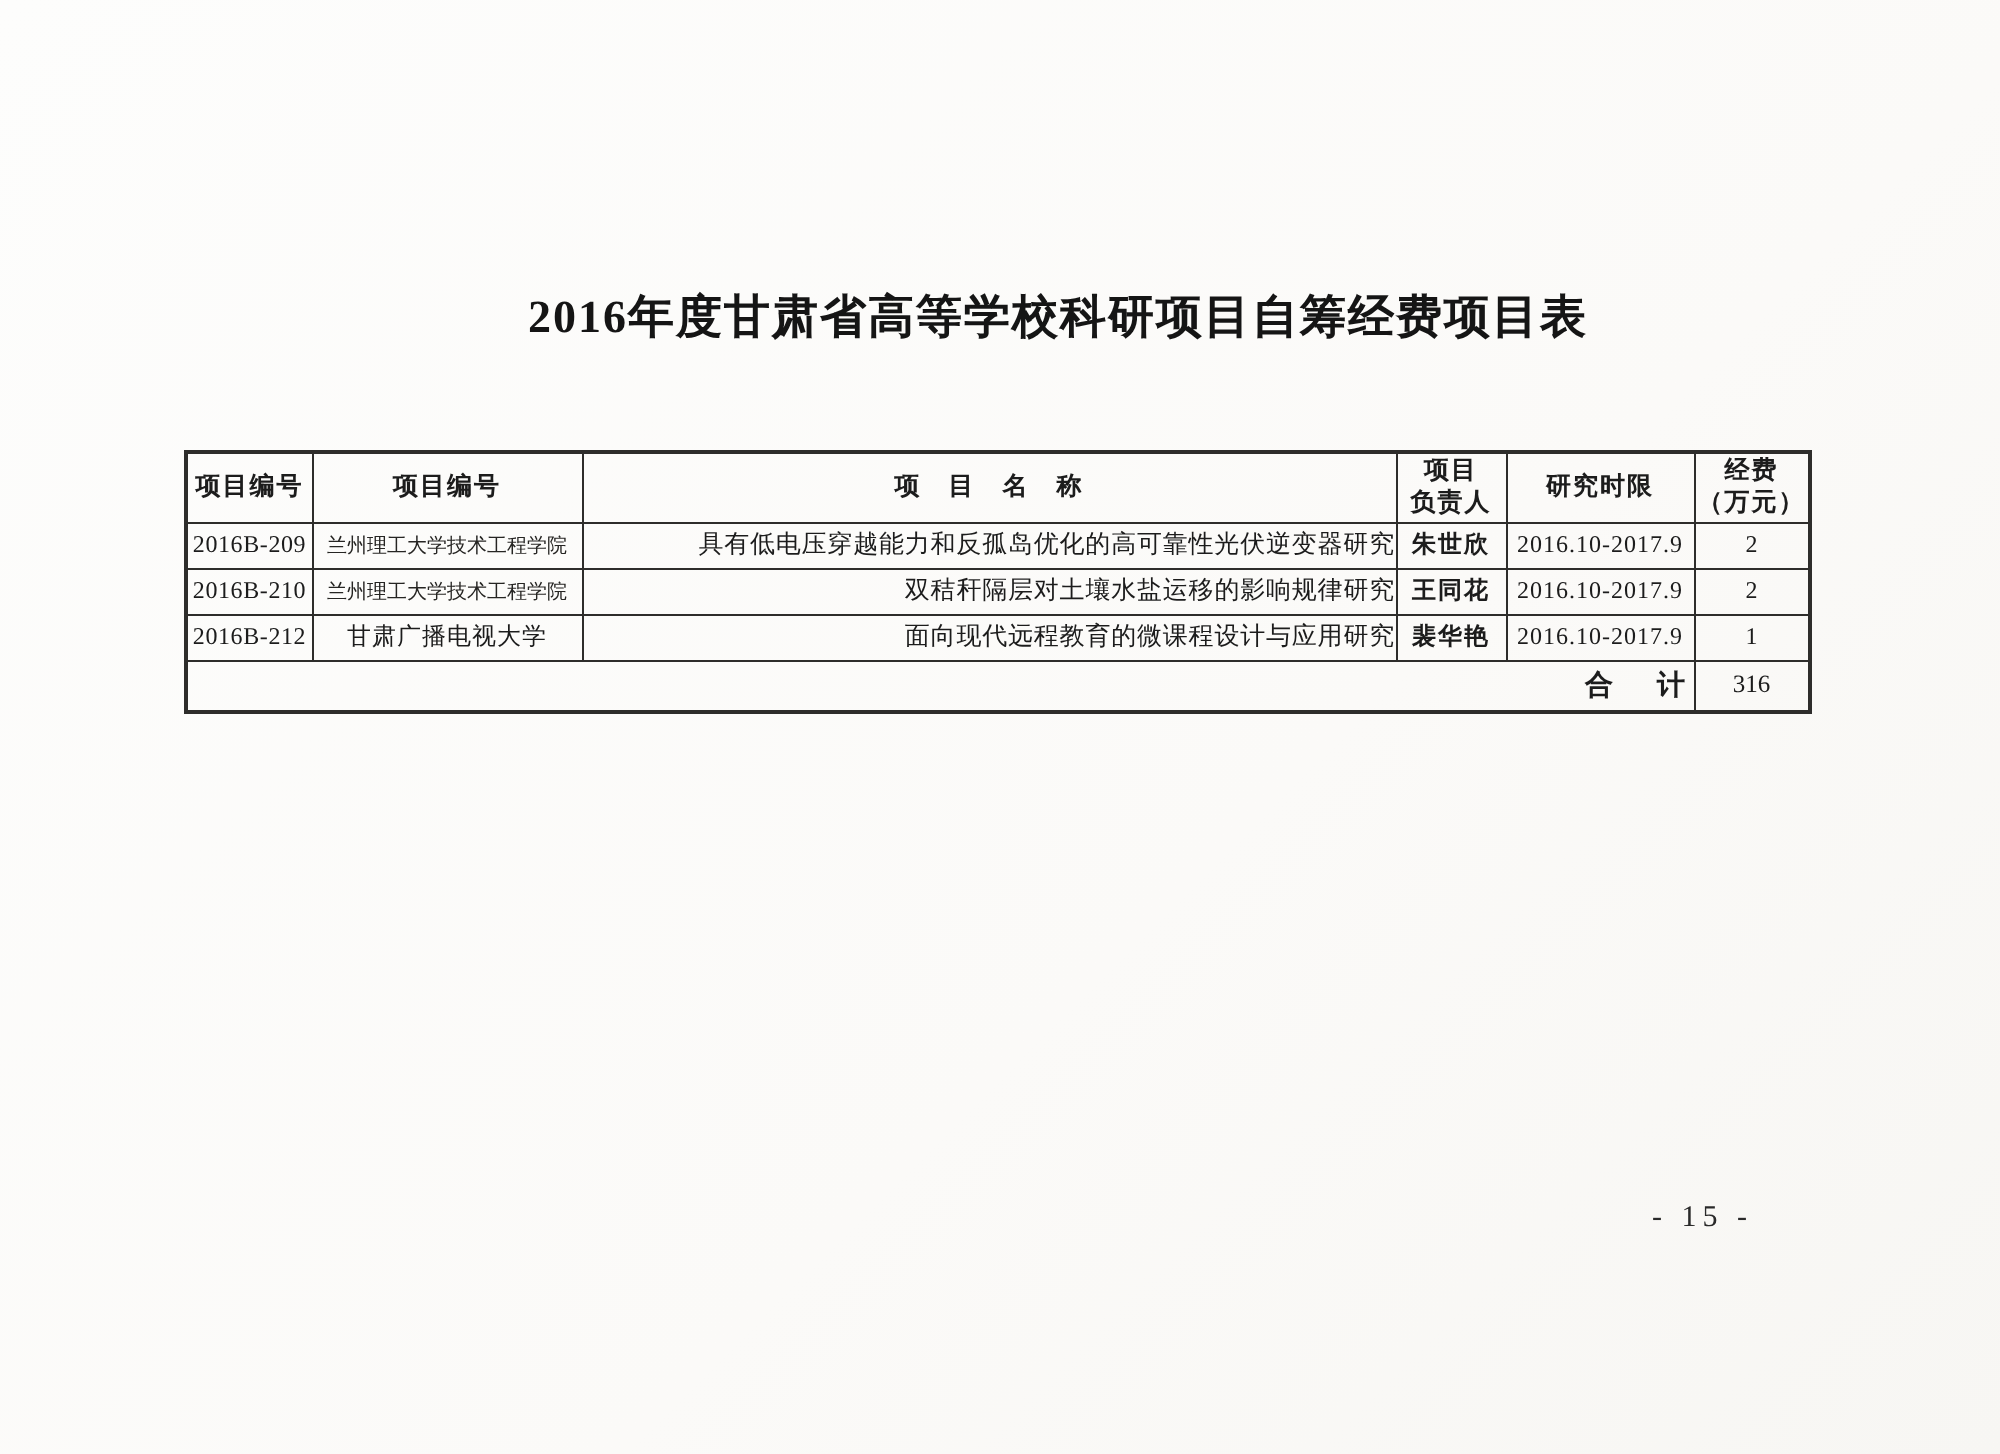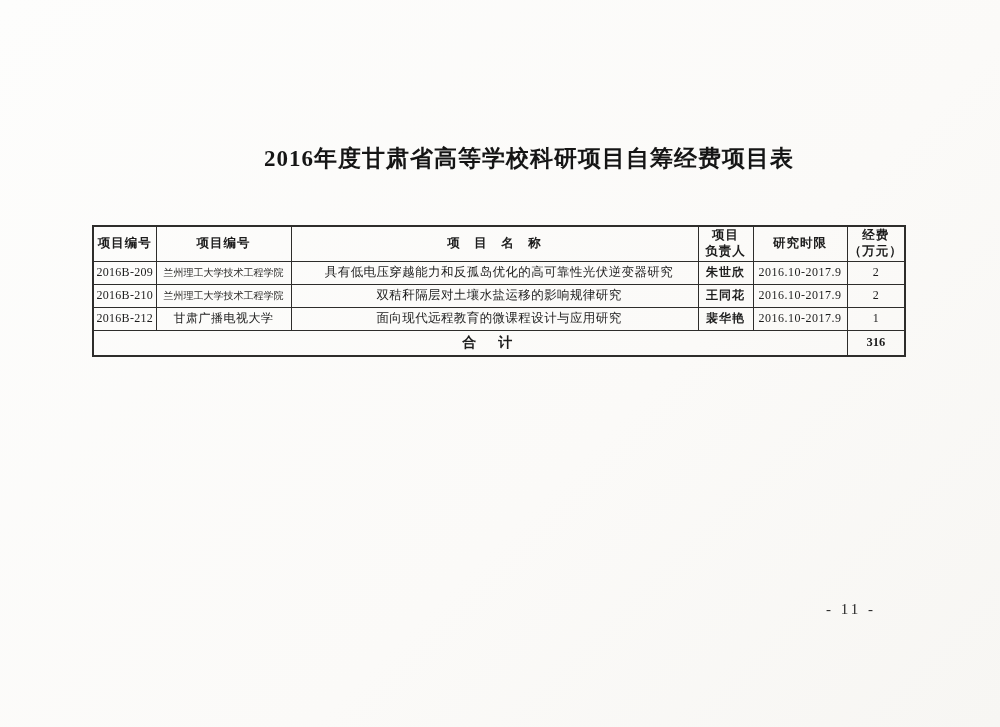--- a/index.html
+++ b/index.html
@@ -54,36 +54,36 @@
   .doc-table th {
     font-size: 12.5px;
     font-weight: 600;
     letter-spacing: 1px;
     line-height: 1.25;
   }
   td.cell-code { font-size: 12px; letter-spacing: 0.3px; }
   td.cell-school { font-size: 12px; letter-spacing: 0.5px; }
   td.cell-school.sm { font-size: 10px; letter-spacing: 0px; color: #262523; }
   td.cell-name {
-    text-align: center;
+    text-align: right;
     padding-left: 9px;
     font-size: 12.5px;
     letter-spacing: 0.4px;
   }
   td.cell-leader { font-size: 12px; letter-spacing: 1px; font-weight: bold; }
   td.cell-period { font-size: 12px; letter-spacing: 0.5px; }
   td.cell-budget { font-size: 12px; }
   td.total-label {
-    text-align: center;
+    text-align: right;
     padding-left: 38px;
     font-size: 14px;
     letter-spacing: 4px;
     font-weight: 600;
   }
-  td.total-value { font-size: 12.5px; font-weight: bold; }
+  td.total-value { font-size: 12.5px; font-weight: normal; }
   .page-number {
     position: absolute;
     top: 601px;
     left: 826px;
     font-size: 15px;
     letter-spacing: 3px;
     color: #2a2a2a;
     font-family: "Liberation Serif", "DejaVu Serif", serif;
   }
 </style>
@@ -138,15 +138,15 @@
         <td class="cell-period">2016.10-2017.9</td>
         <td class="cell-budget">1</td>
       </tr>
       <tr class="total-row">
         <td class="total-label" colspan="5">合　计</td>
         <td class="total-value">316</td>
       </tr>
     </tbody>
   </table>
 
-  <div class="page-number">- 11 -</div>
+  <div class="page-number">- 15 -</div>
 
 </div>
 
 </body></html>

